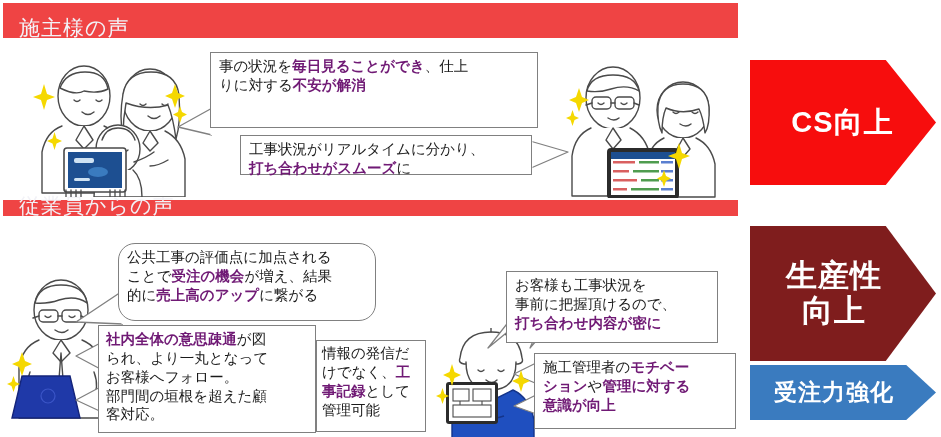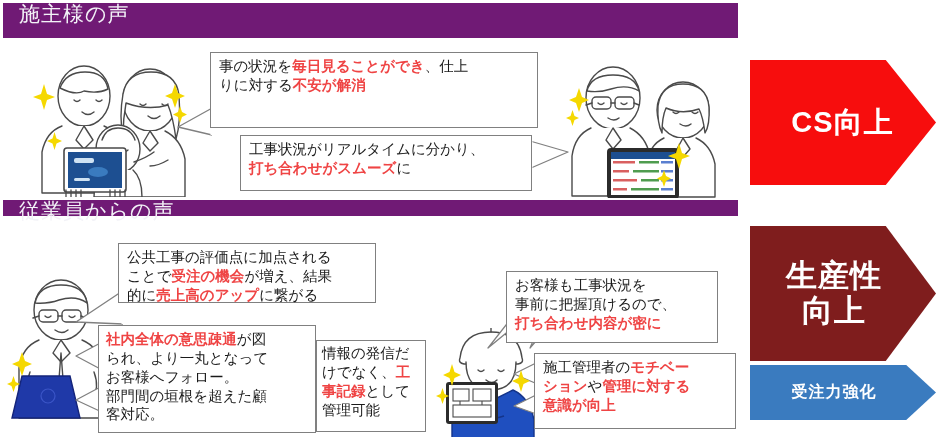--- a/index.html
+++ b/index.html
@@ -6,23 +6,23 @@
   body{
     width:941px;height:437px;position:relative;overflow:hidden;
     font-family:"Liberation Sans","DejaVu Sans",sans-serif;
     -webkit-font-smoothing:antialiased;
   }
   .canvas{position:absolute;left:0;top:0;width:941px;height:437px;}
 
   
   .section-bar{
     position:absolute;
-    background:#701a75;
+    background:#ef4444;
     color:#ffffff;
-    display:flex;align-items:flex-start;
+    display:flex;align-items:flex-end;
     padding-left:16px;
     box-sizing:border-box;
     letter-spacing:1px;
   }
   .section-bar .bar-label{
     font-size:21px;font-weight:400;line-height:1;
     color:#f2f2f7;
   }
   #bar-voice-owner{left:3px;top:3px;width:735px;height:35px;}
   #bar-voice-employee{left:3px;top:200px;width:735px;height:16px;}
@@ -33,21 +33,21 @@
     background:#ffffff;
     border:1.3px solid #808080;
     box-sizing:border-box;
     padding:4px 7px 4px 8px;
     color:#1a1a1a;
     font-size:14.5px;
     line-height:1.30;
     letter-spacing:0px;
     z-index:6;
   }
-  .callout .hl{color:#ef4444;font-weight:bold;}
+  .callout .hl{color:#701a75;font-weight:bold;}
   .callout p{margin:0;}
 
   
   .tail{position:absolute;z-index:5;overflow:visible;}
 
   
   .arrow-banner{
     position:absolute;
     display:flex;align-items:center;justify-content:center;
     text-align:center;
@@ -66,21 +66,21 @@
   #banner-productivity{
     left:750px;top:226px;width:186px;height:135px;
     background:#7f1d1d;
     clip-path:polygon(0 0, 73% 0, 100% 50%, 73% 100%, 0 100%);
     font-size:31px;line-height:1.12;
   }
   #banner-orders{
     left:750px;top:365px;width:186px;height:55px;
     background:#3a7bbf;
     clip-path:polygon(0 0, 84% 0, 100% 50%, 84% 100%, 0 100%);
-    font-size:16px;
+    font-size:23px;
   }
   .arrow-banner .banner-label{display:block;padding-right:18px;}
 
   
   .illus{position:absolute;z-index:3;}
   .spark{position:absolute;z-index:7;}
 </style>
 </head>
 <body>
 
@@ -225,21 +225,21 @@
     <div>
         <p><span>事の状況を</span><span class="hl">毎日見ることができ</span><span>、仕上</span></p>
         <p><span>りに対する</span><span class="hl">不安が解消</span></p>
       </div>
   </div>
 
   <svg class="tail" style="left:528px;top:138px;" width="42" height="36" viewBox="0 0 42 36">
     <path d="M2 3 L40 14 L3 30" fill="#ffffff" stroke="#808080" stroke-width="1.3" stroke-linejoin="round"></path>
     <path d="M3 3 L3 30" stroke="#ffffff" stroke-width="3"></path>
   </svg>
-  <div class="callout" id="callout-owner-realtime" style="left:240px;top:135px;width:292px;height:56px;">
+  <div class="callout" id="callout-owner-realtime" style="left:240px;top:135px;width:292px;height:40px;">
     <div>
         <p><span>工事状況がリアルタイムに分かり、</span></p>
         <p><span class="hl">打ち合わせがスムーズ</span><span>に</span></p>
       </div>
   </div>
 
   <svg class="illus" style="left:8px;top:272px;" width="105" height="155" viewBox="0 0 105 155">
     <g fill="none" stroke="#4a4a4a" stroke-width="1.4" stroke-linecap="round" stroke-linejoin="round">
 
       <ellipse cx="53" cy="38" rx="27" ry="30" fill="#ffffff"></ellipse>
@@ -271,21 +271,21 @@
     <path d="M10 0 L13 9 L20 12 L13 15 L10 24 L7 15 L0 12 L7 9 Z" fill="#f5d800"></path>
   </svg>
   <svg class="spark" style="left:7px;top:376px;" width="13" height="16" viewBox="0 0 13 16">
     <path d="M6.5 0 L8.5 6 L13 8 L8.5 10 L6.5 16 L4.5 10 L0 8 L4.5 6 Z" fill="#f5d800"></path>
   </svg>
 
   <svg class="tail" style="left:74px;top:288px;" width="52" height="42" viewBox="0 0 52 42">
     <path d="M50 2 L2 34 L49 36" fill="#ffffff" stroke="#808080" stroke-width="1.3" stroke-linejoin="round"></path>
     <path d="M49 2 L49 36" stroke="#ffffff" stroke-width="3"></path>
   </svg>
-  <div class="callout" id="callout-employee-sales-up" style="left:118px;top:243px;width:258px;height:60px;">
+  <div class="callout" id="callout-employee-sales-up" style="left:118px;top:243px;width:258px;height:78px;border-radius:17px;">
     <div>
         <p><span>公共工事の評価点に加点される</span></p>
         <p><span>ことで</span><span class="hl">受注の機会</span><span>が増え、結果</span></p>
         <p><span>的に</span><span class="hl">売上高のアップ</span><span>に繋がる</span></p>
       </div>
   </div>
 
   <svg class="tail" style="left:74px;top:338px;" width="34" height="78" viewBox="0 0 34 78">
     <path d="M32 2 L2 18 L32 34" fill="#ffffff" stroke="#808080" stroke-width="1.3" stroke-linejoin="round"></path>
     <path d="M31 2 L31 34" stroke="#ffffff" stroke-width="3"></path>

